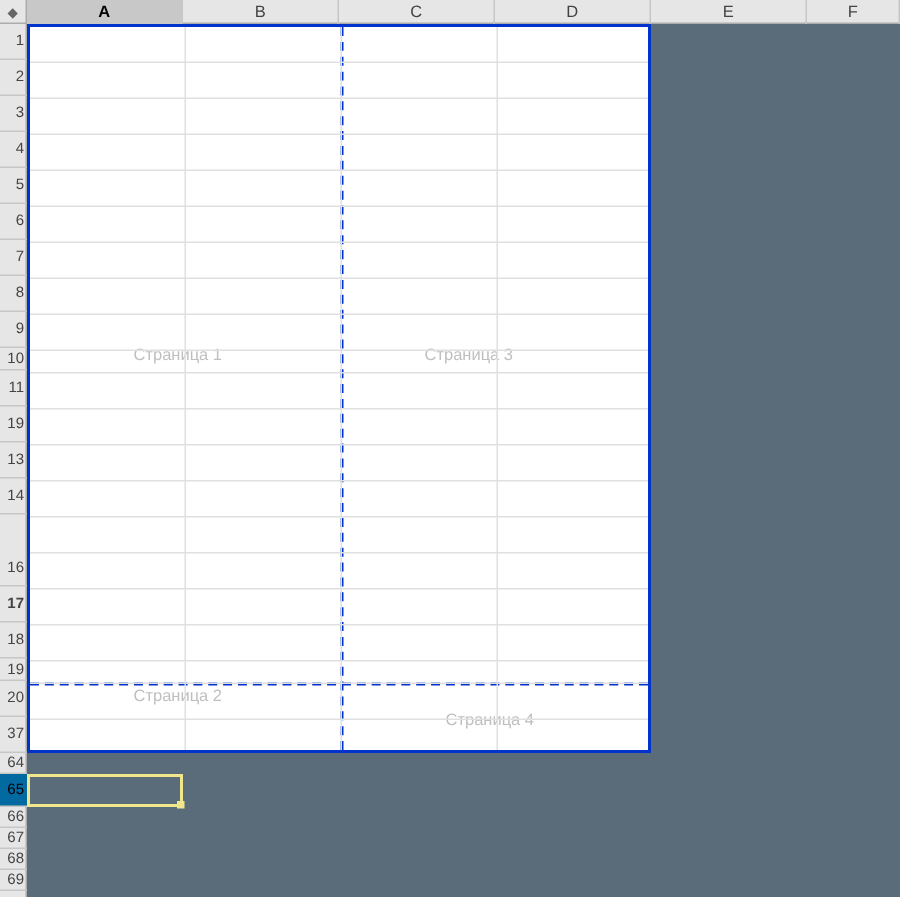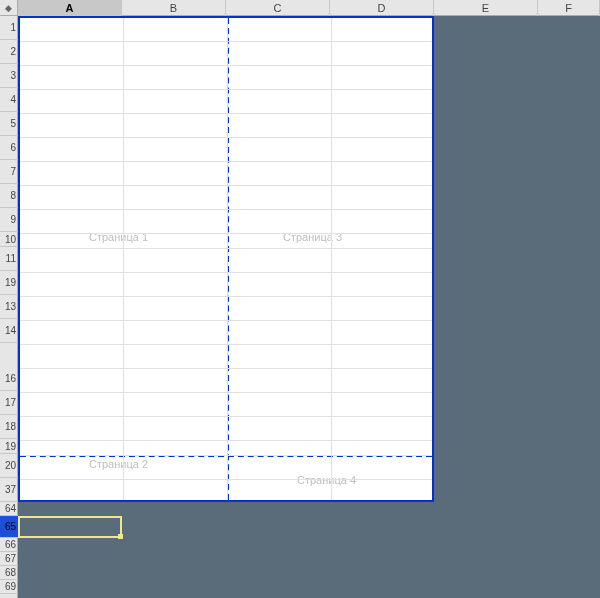--- a/index.html
+++ b/index.html
@@ -63,21 +63,21 @@
     display: flex;
     align-items: center;
     justify-content: flex-end;
     padding-right: 2px;
     color: #444;
     font-size: 10px;
     box-sizing: border-box;
     width: 18px;
   }
   .row-header.active {
-    background: #1d4ed8;
+    background: #0369a1;
     color: #000;
   }
   .sheet-area {
     position: relative;
     background: #5a6b7a; 
     overflow: hidden;
   }
   .print-area {
     position: absolute;
     top: 0;
@@ -157,21 +157,21 @@
       <div class="row-header" style="height: 24px;">7</div>
       <div class="row-header" style="height: 24px;">8</div>
       <div class="row-header" style="height: 24px;">9</div>
       <div class="row-header" style="height: 15px;">10</div>
       <div class="row-header" style="height: 24px;">11</div>
       <div class="row-header" style="height: 24px;">19</div>
       <div class="row-header" style="height: 24px;">13</div>
       <div class="row-header" style="height: 24px;">14</div>
       <div class="row-header" style="height: 24px; margin-left: 31px;">15</div>
       <div class="row-header" style="height: 24px; text-align: center;">16</div>
-      <div class="row-header" style="height: 24px;">17</div>
+      <div class="row-header" style="height: 24px; font-weight: bold;">17</div>
       <div class="row-header" style="height: 24px; text-align: center;">18</div>
       <div class="row-header" style="height: 15px;">19</div>
       <div class="row-header" style="height: 24px;">20</div>
       <div class="row-header" style="height: 24px;">37</div>
       <div class="row-header" style="height: 14px;">64</div>
       <div class="row-header active" style="height: 22px;">65</div>
       <div class="row-header" style="height: 14px;">66</div>
       <div class="row-header" style="height: 14px;">67</div>
       <div class="row-header" style="height: 14px;">68</div>
       <div class="row-header" style="height: 14px;">69</div>

